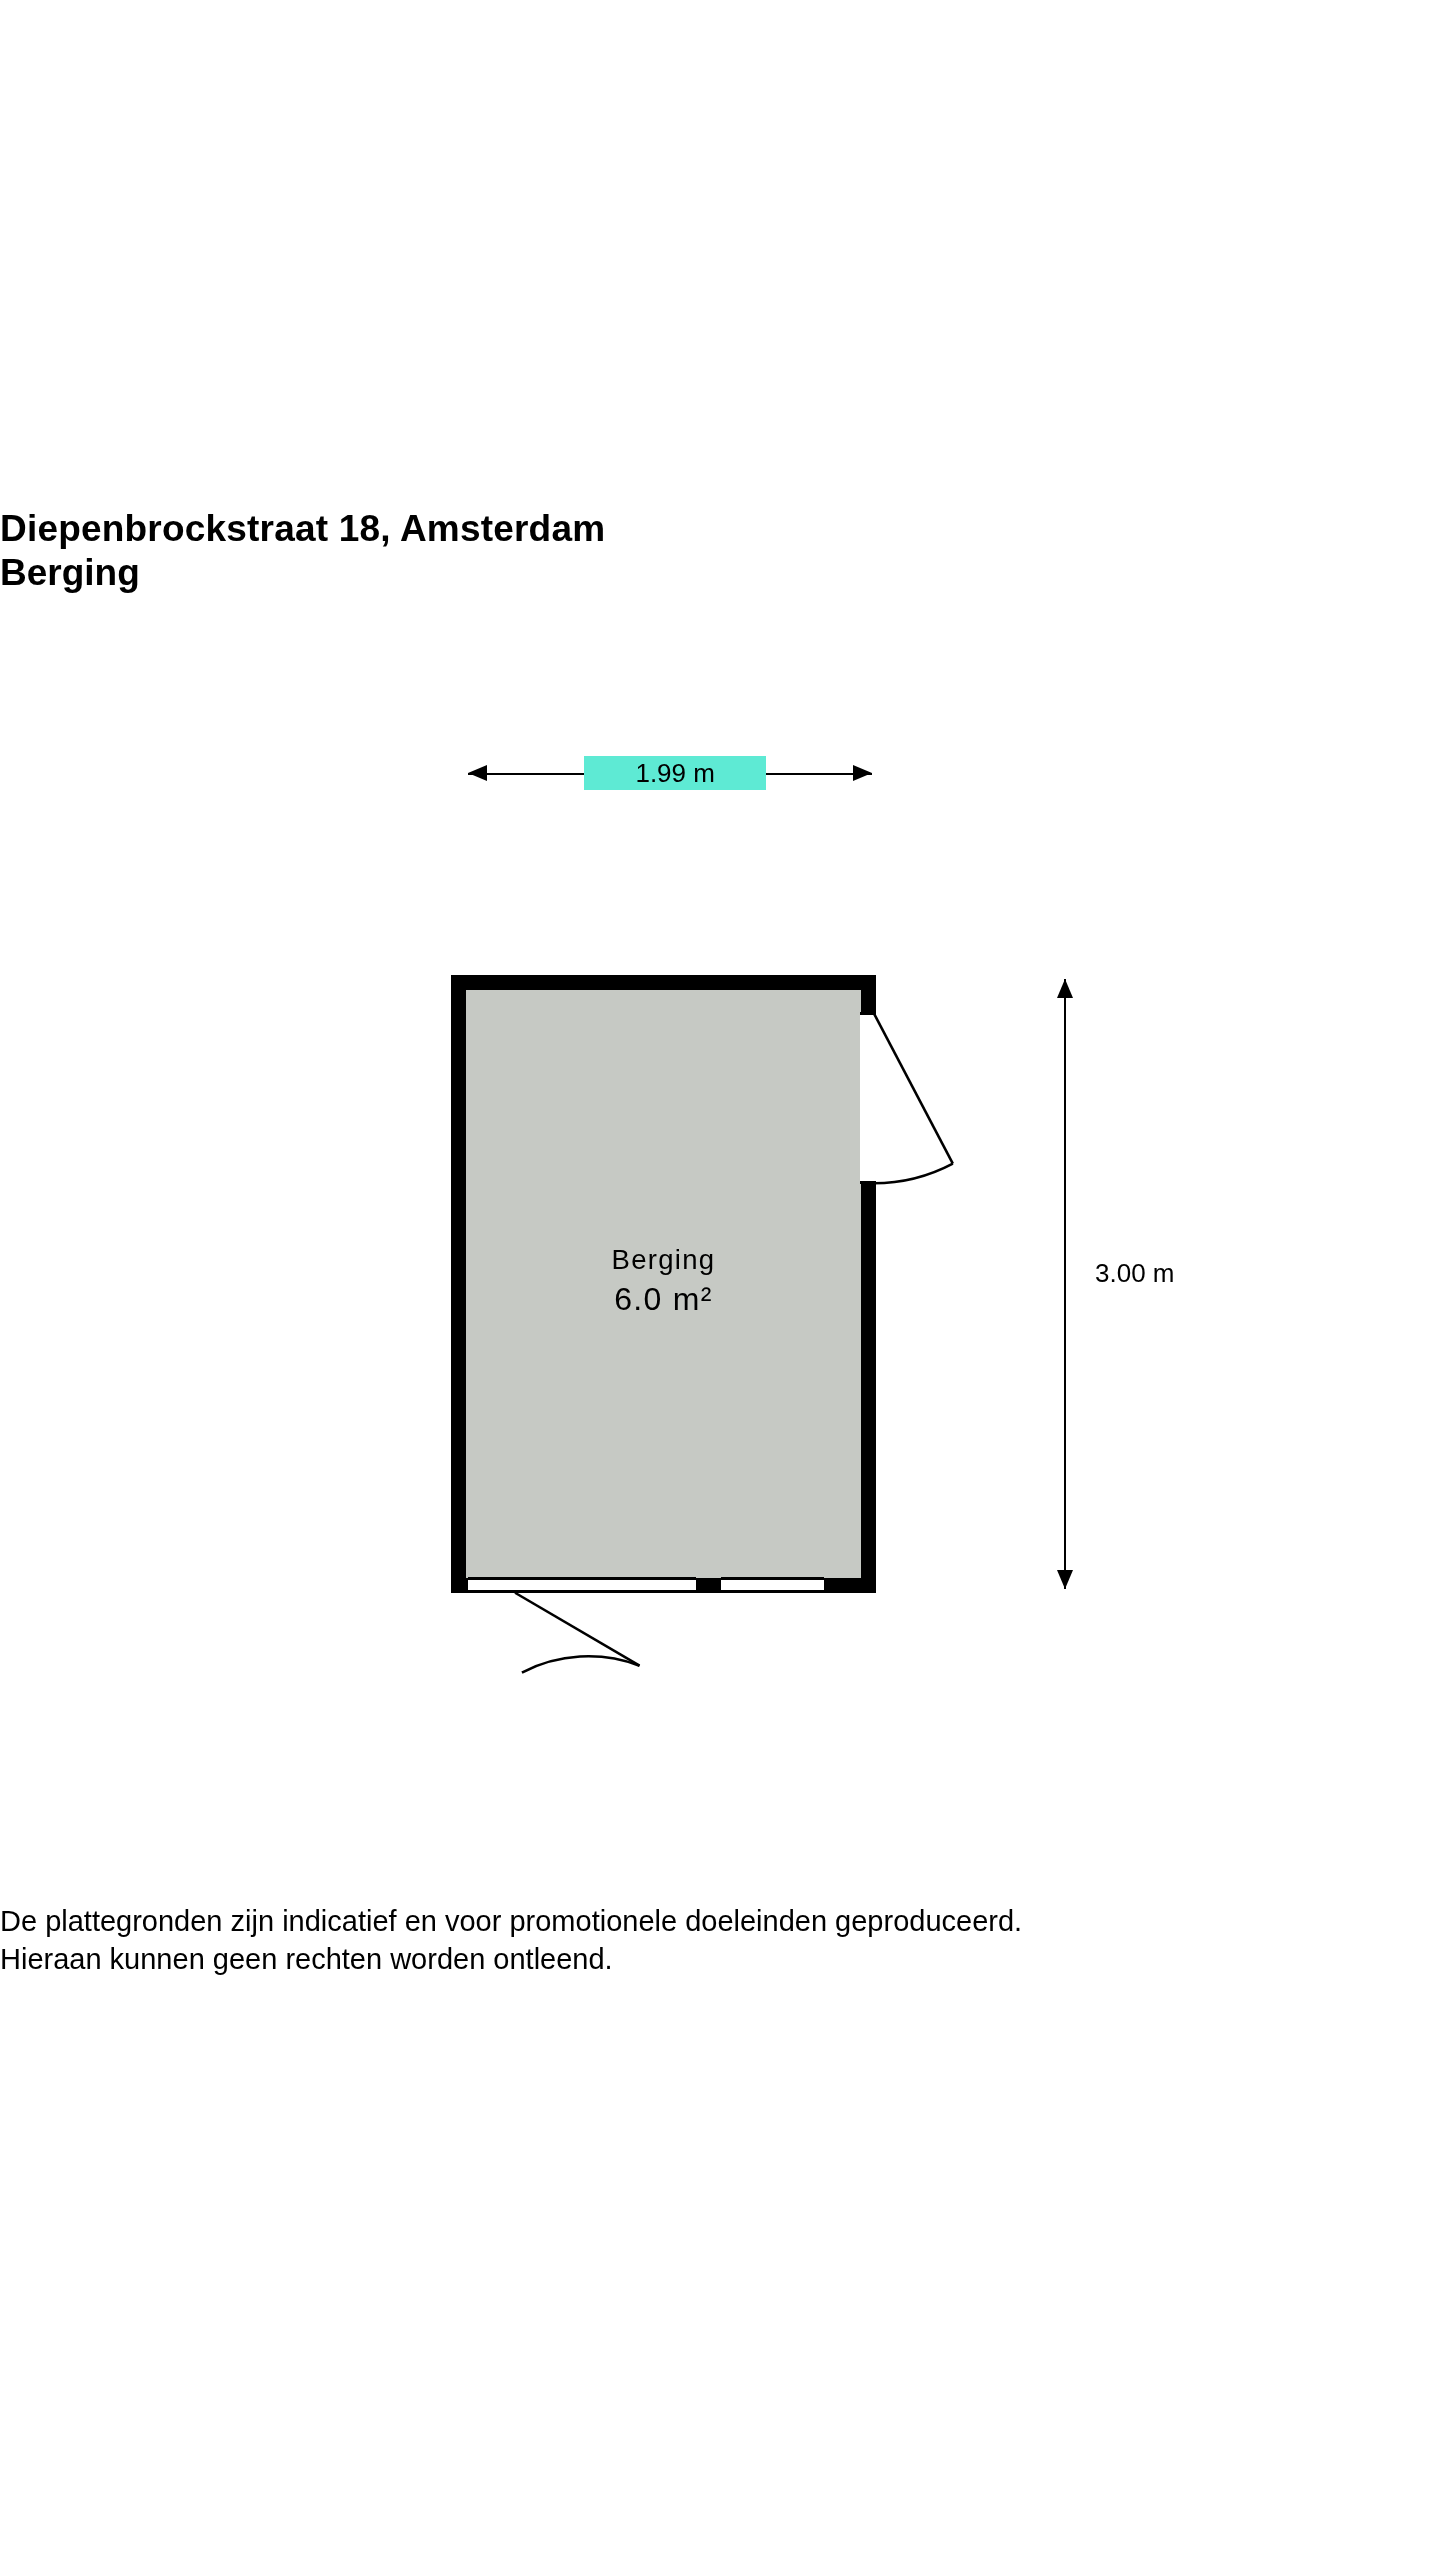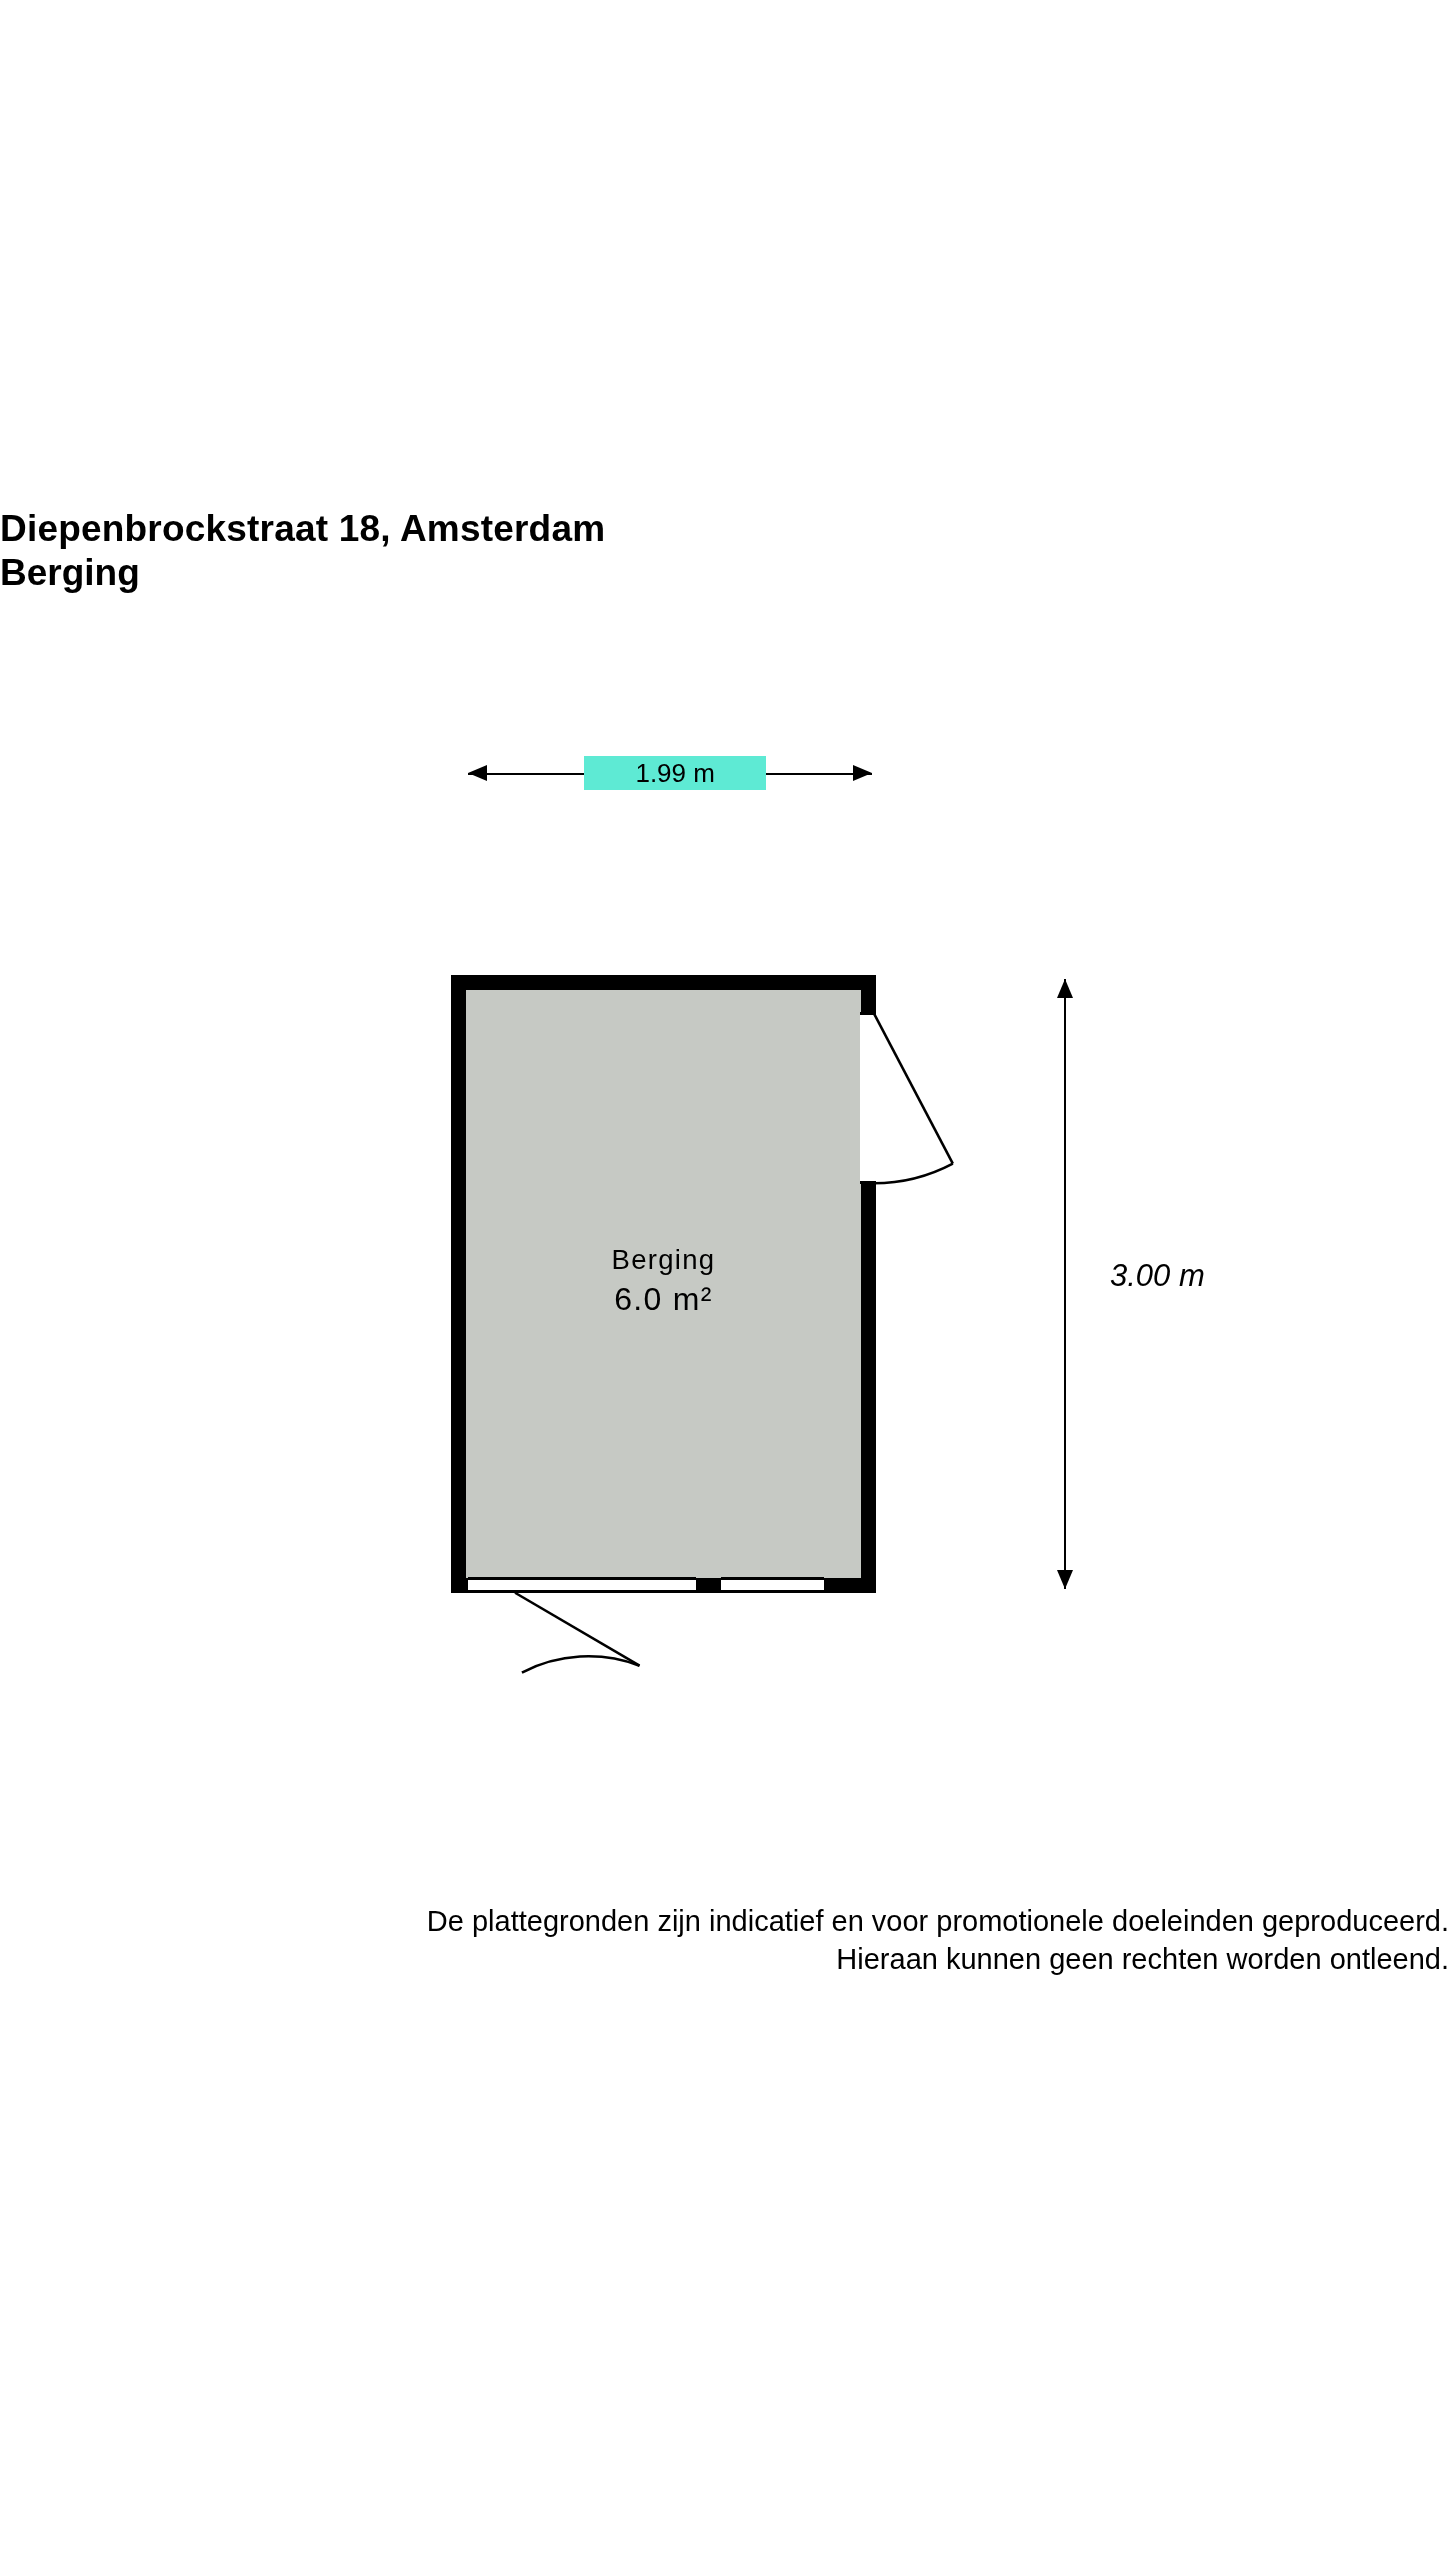--- a/index.html
+++ b/index.html
@@ -116,25 +116,24 @@
   .arrow-up {
     top: 0;
     border-bottom: 19px solid #000;
   }
   .arrow-down {
     bottom: 0;
     border-top: 19px solid #000;
   }
   .dim-right .label {
     position: absolute;
-    left: 62px;
+    left: 47px;
     top: 279px;
-    font-size: 31px;
+    font-size: 26px;
     white-space: nowrap;
-    font-style: italic;
   }
 
   
   .room {
     position: absolute;
     left: 451px;
     top: 975px;
     width: 425px;
     height: 618px;
     background: #c6c9c4;
@@ -210,21 +209,21 @@
     letter-spacing: 0.4px;
     line-height: 1.5;
   }
 
   
   .footer {
     position: absolute;
     left: 0;
     top: 1902px;
     width: 1449px;
-    text-align: right;
+    text-align: left;
   }
   .footer .l1 { font-size: 29px; line-height: 1.32; }
   .footer .l2 { font-size: 29px; line-height: 1.32; }
   .footer .l3 { font-size: 29px; line-height: 1.40; }
 </style>
 </head>
 <body>
 
 <div class="title-block">
   <div class="title-line1">Diepenbrockstraat 18, Amsterdam</div>

